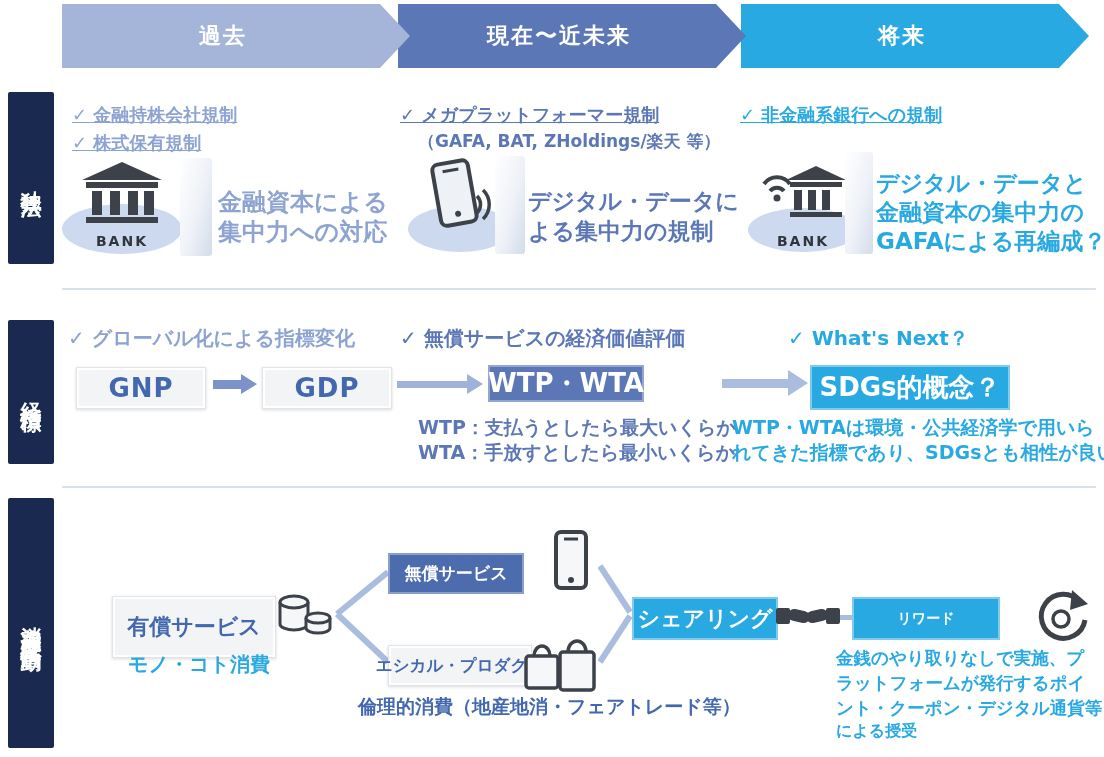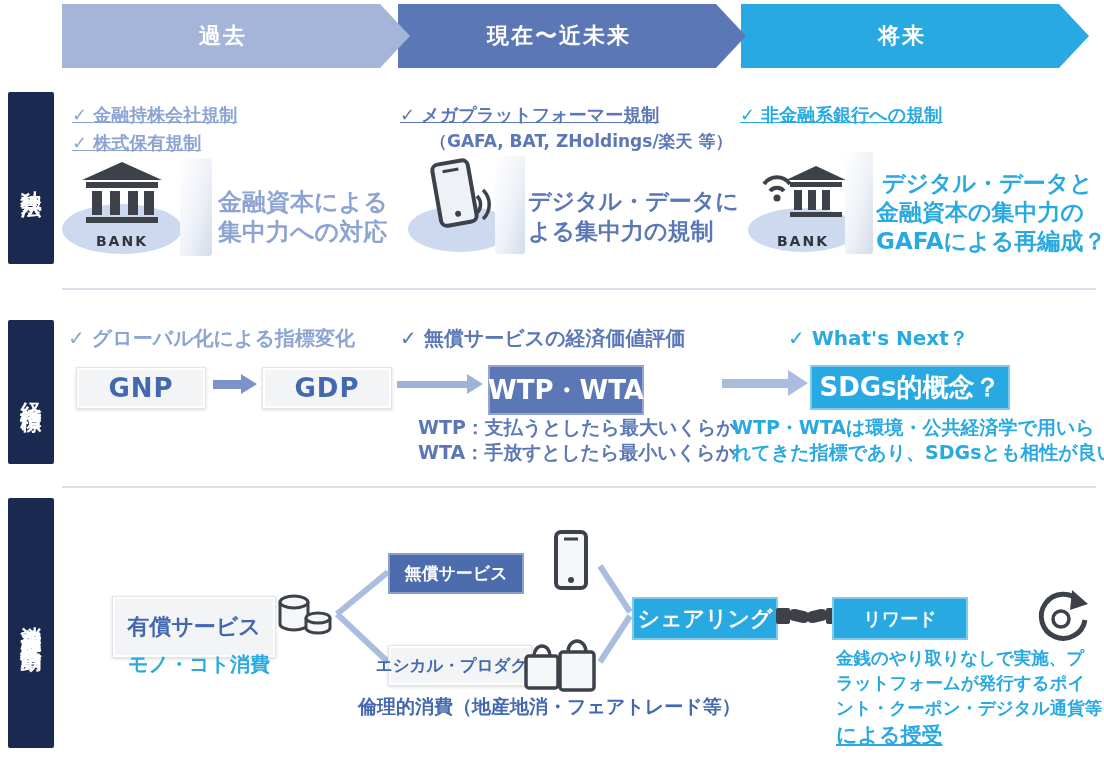--- a/index.html
+++ b/index.html
@@ -78,21 +78,21 @@
       <rect x="12" y="57" width="72" height="6" fill="#3d424a"></rect>
     </svg>
   </div>
   <div class="banklabel" style="left:74px;top:233px;width:96px;">BANK</div>
 
   <div class="gbar" style="left:180px;top:158px;width:32px;height:98px;"></div>
   <div class="txt peri f24" style="left:218px;top:186px;">金融資本による</div>
   <div class="txt peri f24" style="left:218px;top:216px;">集中力への対応</div>
 
   <div class="txt mblue f21" style="left:400px;top:103px;">✓ メガプラットフォーマー規制</div>
-  <div class="txt mblue f17" style="left:418px;top:130px;margin-left:12px;">（GAFA, BAT, ZHoldings/楽天 等）</div>
+  <div class="txt mblue f17" style="left:418px;top:130px;">（GAFA, BAT, ZHoldings/楽天 等）</div>
 
   <div class="ellipse" style="left:408px;top:206px;width:104px;height:46px;"></div>
   <div class="iconwrap" style="left:425px;top:156px;">
     <svg width="70" height="78" viewBox="0 0 70 78">
       <g transform="rotate(-10 30 40)">
         <rect x="12" y="6" width="36" height="62" rx="6" fill="#eef1f6" stroke="#3d424a" stroke-width="4"></rect>
         <line x1="22" y1="14" x2="38" y2="14" stroke="#3d424a" stroke-width="3"></line>
         <circle cx="30" cy="58" r="3" fill="#3d424a"></circle>
       </g>
       <path d="M52 40 a12 12 0 0 1 0 17" fill="none" stroke="#3d424a" stroke-width="3.5"></path>
@@ -116,39 +116,39 @@
       <rect x="38" y="20" width="52" height="5" fill="#3d424a"></rect>
       <rect x="42" y="28" width="8" height="20" fill="#3d424a"></rect>
       <rect x="56" y="28" width="8" height="20" fill="#3d424a"></rect>
       <rect x="70" y="28" width="8" height="20" fill="#3d424a"></rect>
       <rect x="38" y="50" width="52" height="5" fill="#3d424a"></rect>
     </svg>
   </div>
   <div class="banklabel" style="left:773px;top:233px;width:60px;">BANK</div>
 
   <div class="gbar" style="left:845px;top:152px;width:28px;height:102px;"></div>
-  <div class="txt cyan f23" style="left:876px;top:168px;margin-left:6px;">デジタル・データと</div>
+  <div class="txt cyan f23" style="left:876px;top:168px;">デジタル・データと</div>
   <div class="txt cyan f23" style="left:876px;top:197px;">金融資本の集中力の</div>
   <div class="txt cyan f23" style="left:876px;top:226px;">GAFAによる再編成？</div>
 
   <div class="txt peri f20" style="left:68px;top:325px;">✓ グローバル化による指標変化</div>
 
   <div class="box lightbox" style="left:76px;top:367px;width:130px;height:42px;font-size:26px;letter-spacing:1px;">GNP</div>
 
   <div class="shaft" style="left:213px;top:380px;width:28px;height:9px;background:#7b93c8;"></div>
   <div class="tri" style="left:241px;top:374px;border-top:10px solid transparent;border-bottom:10px solid transparent;border-left:16px solid #7b93c8;"></div>
 
   <div class="box lightbox" style="left:262px;top:367px;width:130px;height:42px;font-size:26px;letter-spacing:1px;">GDP</div>
 
   <div class="txt mblue f20" style="left:400px;top:325px;">✓ 無償サービスの経済価値評価</div>
 
   <div class="shaft" style="left:397px;top:381px;width:72px;height:7px;background:#9fb2d9;"></div>
   <div class="tri" style="left:467px;top:374px;border-top:10px solid transparent;border-bottom:10px solid transparent;border-left:16px solid #9fb2d9;"></div>
 
-  <div class="box wtpbox" style="left:488px;top:365px;width:156px;height:50px;font-size:26px;">WTP・WTA</div>
+  <div class="box wtpbox" style="left:488px;top:365px;width:156px;height:37px;font-size:26px;">WTP・WTA</div>
 
   <div class="txt mblue" style="left:418px;top:415px;font-size:19px;">WTP：支払うとしたら最大いくらか</div>
   <div class="txt mblue" style="left:418px;top:440px;font-size:19px;">WTA：手放すとしたら最小いくらか</div>
 
   <div class="txt cyan f20" style="left:740px;top:325px;margin-left:48px;">✓ What's Next？</div>
 
   <div class="shaft" style="left:722px;top:379px;width:68px;height:9px;background:#aabddf;"></div>
   <div class="tri" style="left:788px;top:370px;border-top:13px solid transparent;border-bottom:13px solid transparent;border-left:20px solid #aabddf;"></div>
 
   <div class="box cyanbox" style="left:810px;top:365px;width:200px;height:45px;font-size:26px;">SDGs的概念？</div>
@@ -211,30 +211,30 @@
     <svg width="64" height="40" viewBox="0 0 64 40">
       <g fill="#3d424a">
         <rect x="0" y="12" width="14" height="16" rx="2"></rect>
         <rect x="50" y="12" width="14" height="16" rx="2"></rect>
         <rect x="12" y="14" width="22" height="12" rx="6" transform="rotate(12 23 20)"></rect>
         <rect x="30" y="14" width="22" height="12" rx="6" transform="rotate(-12 41 20)"></rect>
       </g>
     </svg>
   </div>
 
-  <div class="box cyanbox" style="left:832px;top:597px;width:136px;height:43px;font-size:18px;">リワード</div>
+  <div class="box cyanbox" style="left:852px;top:597px;width:148px;height:43px;font-size:14px;">リワード</div>
 
   <div class="iconwrap" style="left:1030px;top:586px;">
     <svg width="64" height="64" viewBox="0 0 64 64">
       <path d="M50 16 A22 22 0 1 0 55 34" fill="none" stroke="#3d424a" stroke-width="5"></path>
       <polygon points="42,4 58,18 40,24" fill="#3d424a"></polygon>
       <circle cx="31" cy="33" r="8" fill="none" stroke="#3d424a" stroke-width="3.5"></circle>
     </svg>
   </div>
 
   <div class="txt dblue f19" style="left:358px;top:694px;">倫理的消費（地産地消・フェアトレード等）</div>
 
   <div class="txt cyan" style="left:836px;top:646px;font-size:17.5px;">金銭のやり取りなしで実施、プ</div>
   <div class="txt cyan" style="left:836px;top:671px;font-size:17.5px;">ラットフォームが発行するポイ</div>
   <div class="txt cyan" style="left:836px;top:696px;font-size:17.5px;">ント・クーポン・デジタル通貨等</div>
-  <div class="txt cyan" style="left:836px;top:721px;font-size:21px;text-decoration:underline;">による授受</div>
+  <div class="txt cyan" style="left:836px;top:721px;font-size:16px;">による授受</div>
 
 </div>
 
 </body></html>

